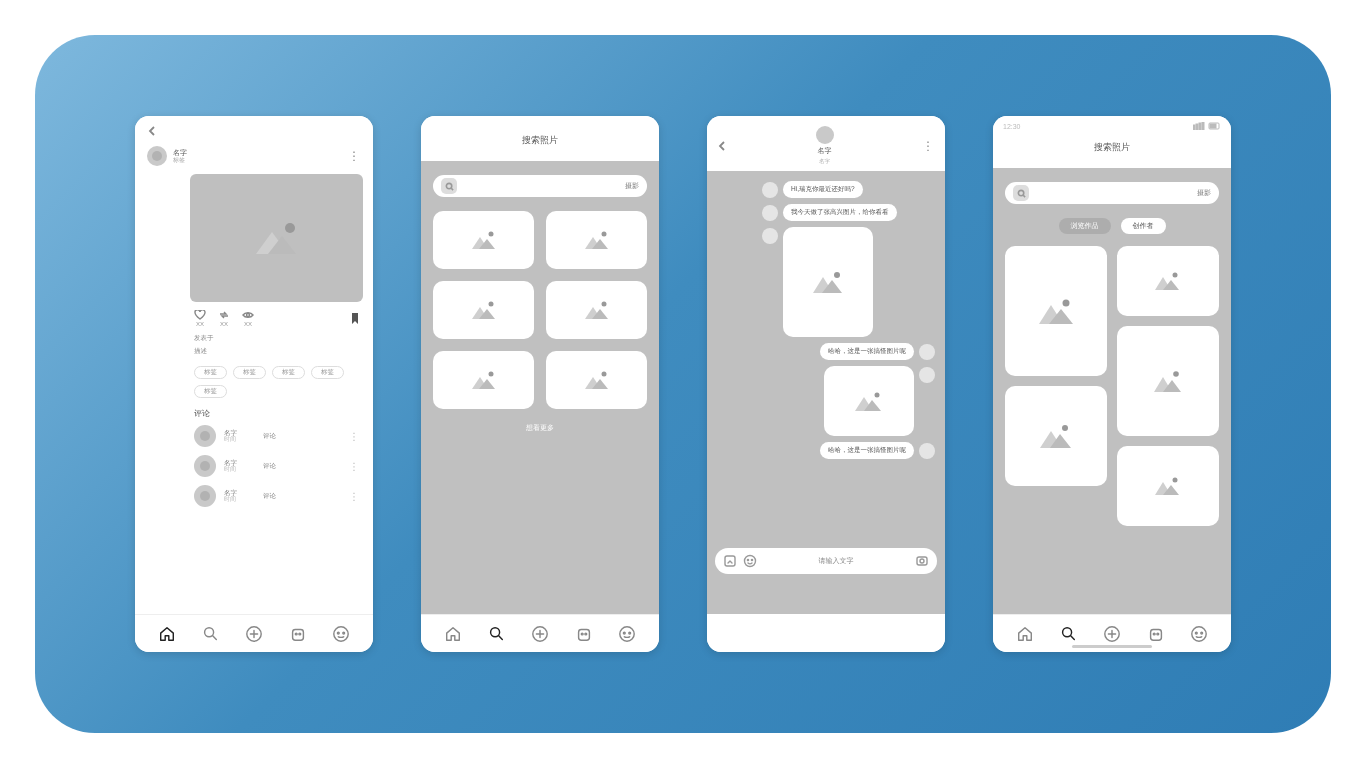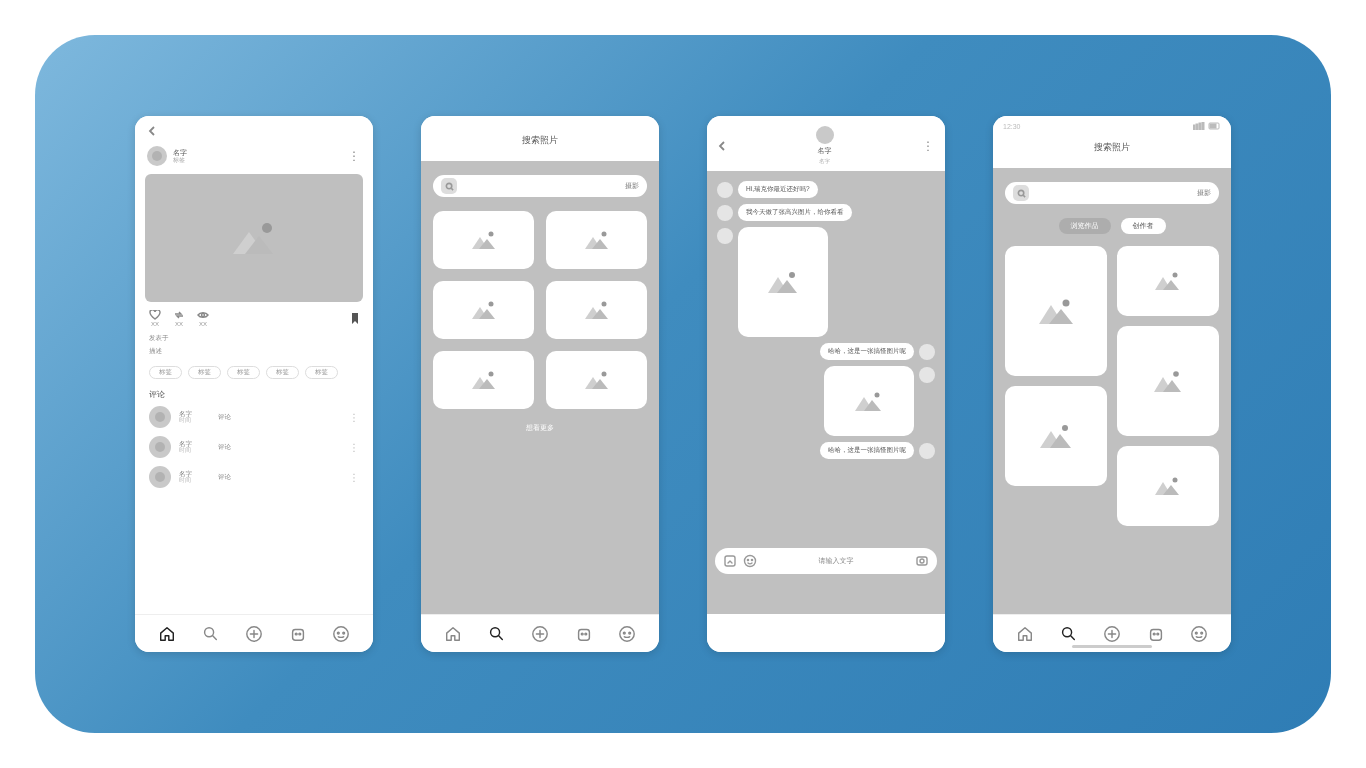--- a/index.html
+++ b/index.html
@@ -2,21 +2,21 @@
 <html><head>
 <meta charset="utf-8">
 <style>
   *{box-sizing:border-box;margin:0;padding:0;font-family:-apple-system,BlinkMacSystemFont,"Segoe UI",sans-serif;}
   body{width:1366px;height:768px;overflow:hidden;background:#fff;}
   .canvas{position:absolute;inset:0;display:flex;align-items:center;justify-content:center;}
   .board{width:1296px;height:698px;background:linear-gradient(135deg,#7eb8dd 0%,#3f8cbf 45%,#2f7db5 100%);border-radius:60px;display:flex;align-items:center;justify-content:center;gap:48px;}
   .phone{width:238px;height:536px;background:#fff;border-radius:14px;overflow:hidden;display:flex;flex-direction:column;position:relative;box-shadow:0 2px 8px rgba(0,0,0,.15);}
   .phone.gray-bg .body{background:#c0c0c0;}
   .header{flex:0 0 auto;background:#fff;}
-  .body{flex:1 1 auto;overflow:hidden;position:relative;}
+  .body{flex:1 1 auto;overflow:hidden;position:relative;padding-left:45px;}
   .nav{flex:0 0 38px;background:#fff;border-top:1px solid #eee;display:flex;align-items:center;justify-content:space-around;padding:0 10px;}
   .nav-ic{width:18px;height:18px;stroke:#888;stroke-width:1.6;fill:none;stroke-linecap:round;stroke-linejoin:round;}
   .nav-ic.active{stroke:#222;}
   .img-ph{position:relative;}
   .img-ph svg{position:absolute;left:50%;top:50%;transform:translate(-50%,-50%);}
   .hills{fill:#bbb;}
   .hills2{fill:#cfcfcf;}
   .sun{fill:#999;}
   .p1-top{display:flex;align-items:center;padding:10px 12px 4px;}
   .back-ic{width:10px;height:10px;stroke:#888;stroke-width:1.8;fill:none;}

